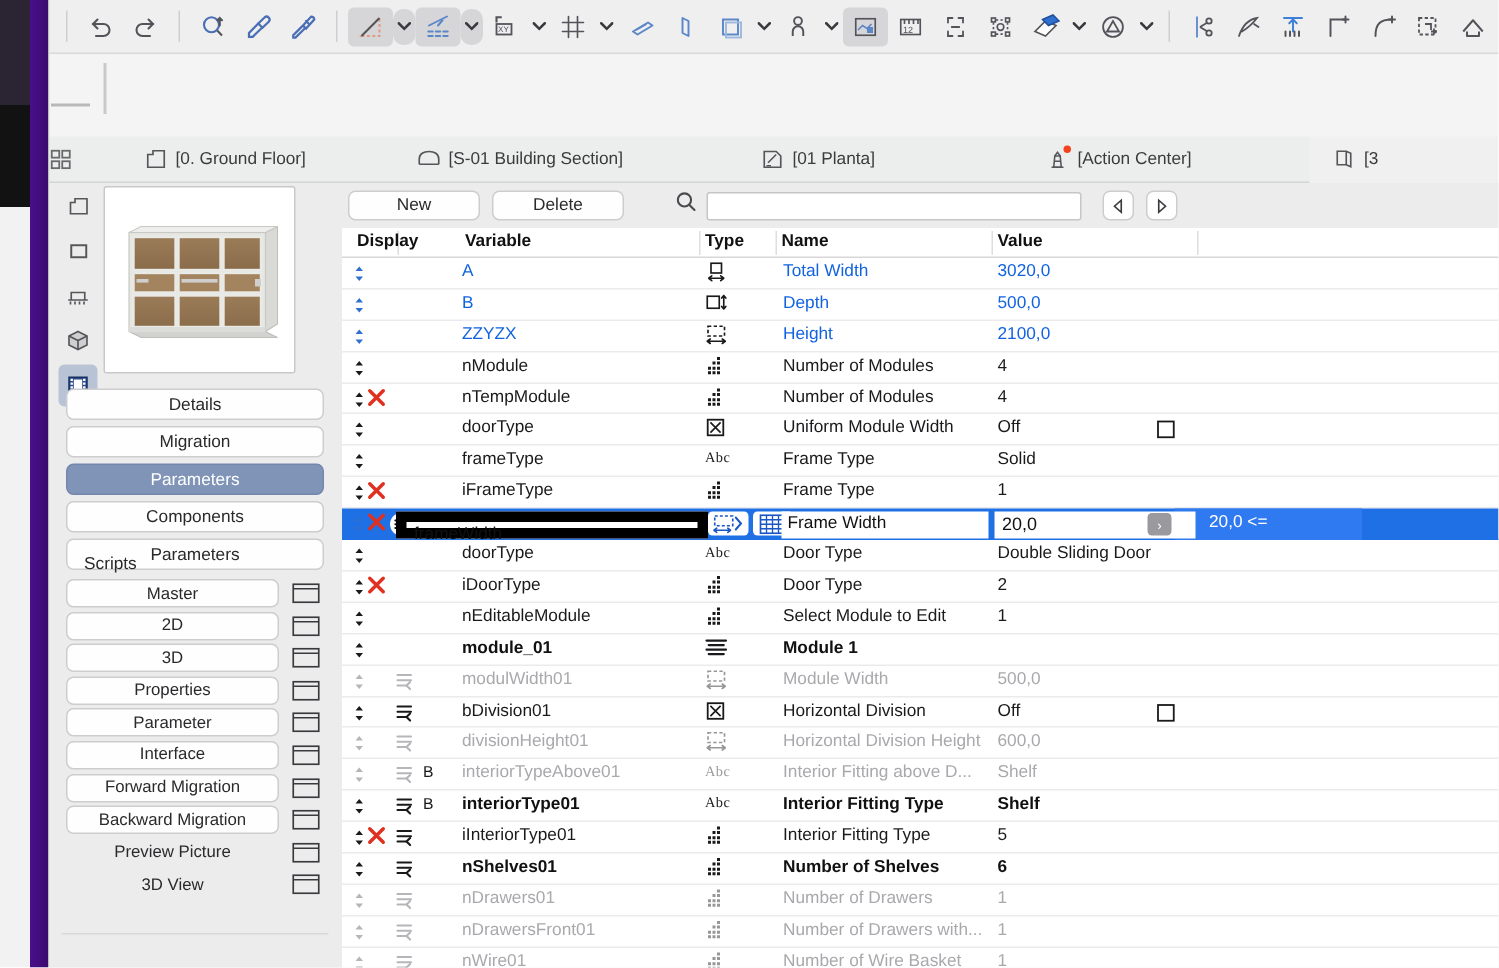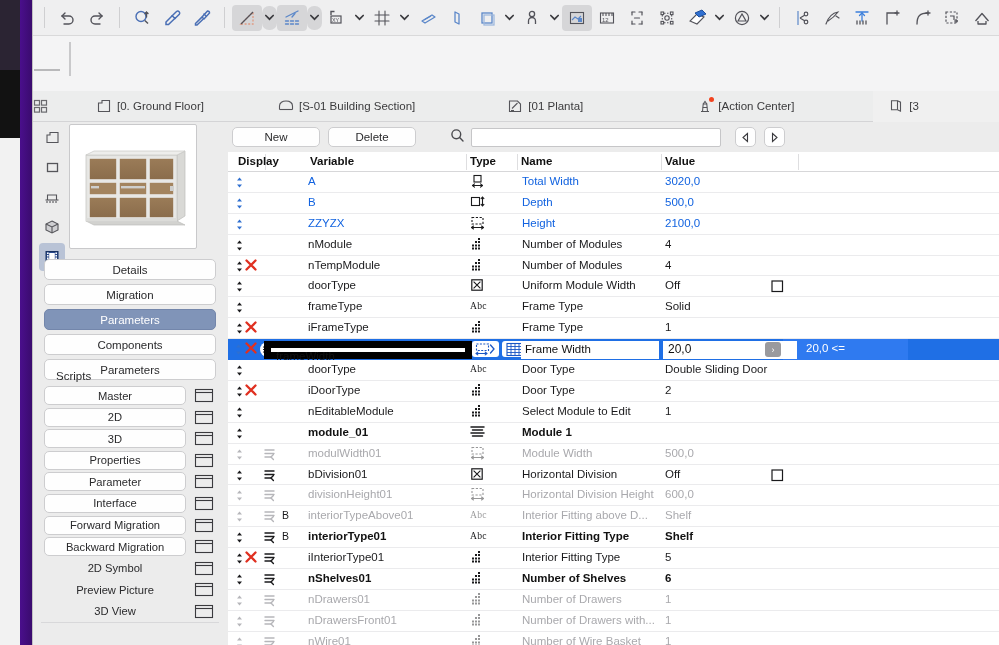--- a/index.html
+++ b/index.html
@@ -603,29 +603,20 @@
         <div class="srow">
           <div class="sbtn">Backward Migration</div>
           <div class="swin">
             <svg width="20" height="15" viewBox="0 0 20 15" fill="none" stroke="#3a3a3e" stroke-width="1.1">
                   <rect x="1.5" y="1.5" width="17" height="12"></rect>
                   <path d="M1.5 4.5 h17"></path>
                 </svg>
               </div>
         </div>
         <div class="srow plain">
-          <div class="sbtn">2D Symbol</div>
-          <div class="swin">
-            <svg width="20" height="15" viewBox="0 0 20 15" fill="none" stroke="#3a3a3e" stroke-width="1.1">
-                  <rect x="1.5" y="1.5" width="17" height="12"></rect>
-                  <path d="M1.5 4.5 h17"></path>
-                </svg>
-              </div>
-        </div>
-        <div class="srow plain">
           <div class="sbtn">Preview Picture</div>
           <div class="swin">
             <svg width="20" height="15" viewBox="0 0 20 15" fill="none" stroke="#3a3a3e" stroke-width="1.1">
                   <rect x="1.5" y="1.5" width="17" height="12"></rect>
                   <path d="M1.5 4.5 h17"></path>
                 </svg>
               </div>
         </div>
         <div class="srow plain">
           <div class="sbtn">3D View</div>

